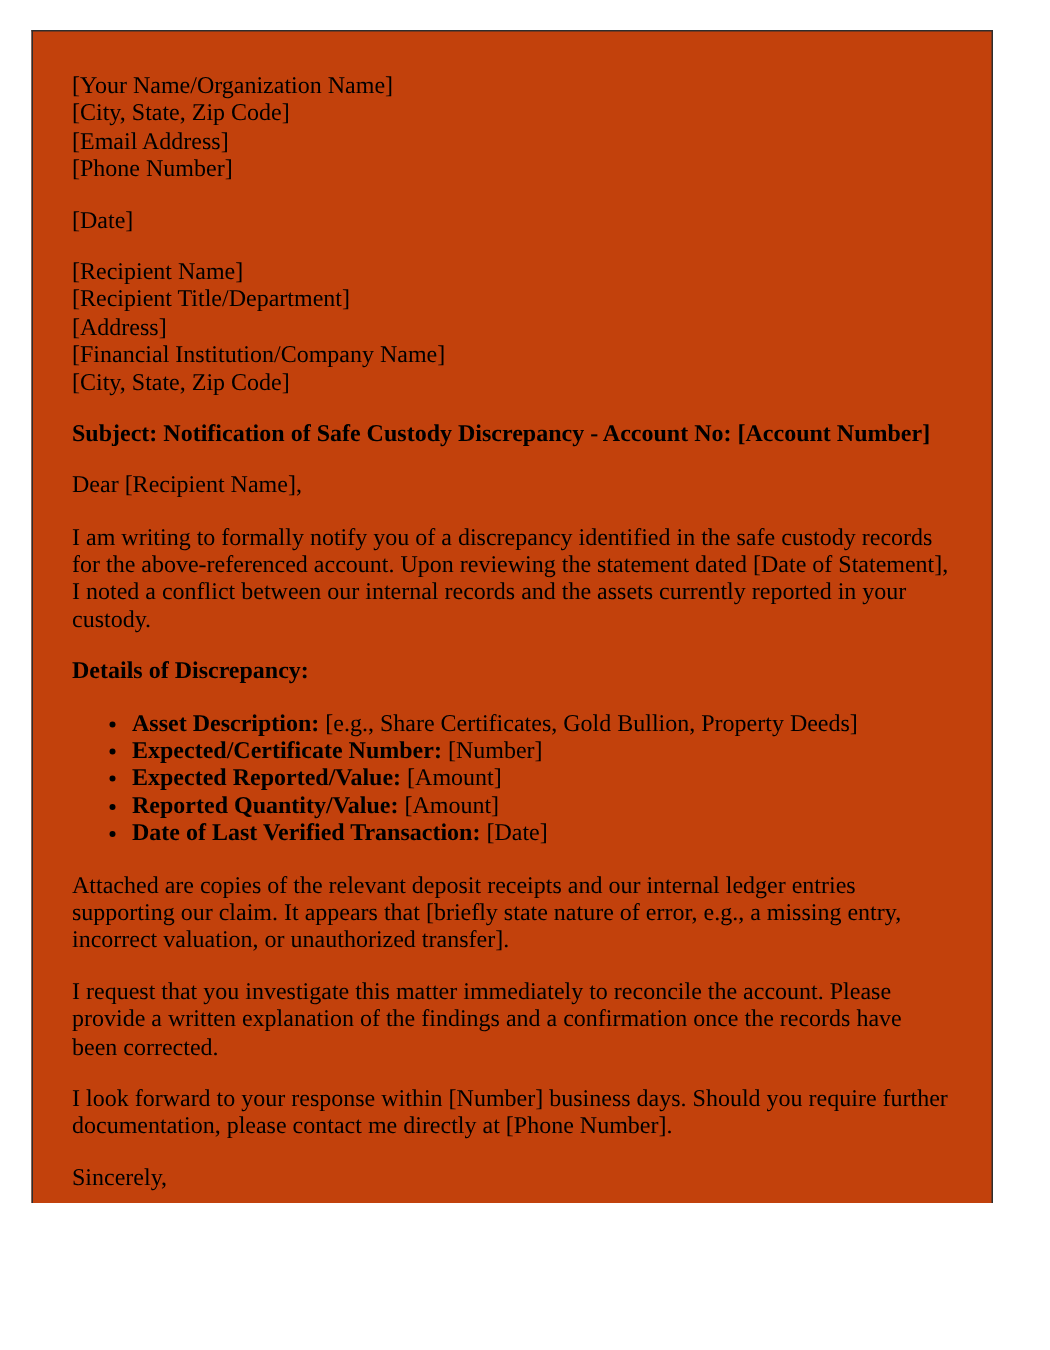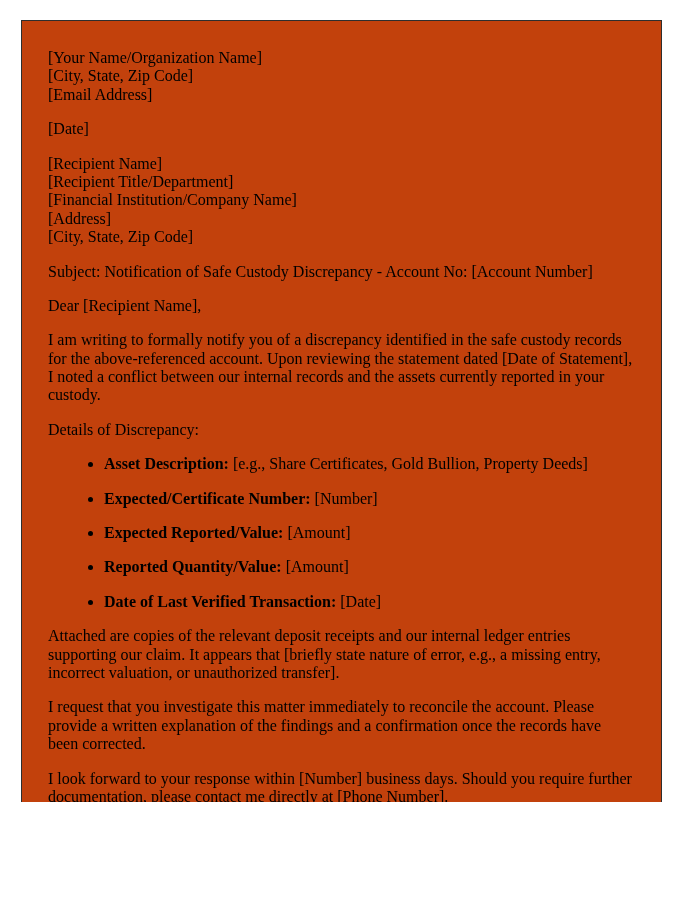--- a/index.html
+++ b/index.html
@@ -23,48 +23,49 @@
     padding: 12px 26px;
     font-family: "Liberation Serif", "DejaVu Serif", serif;
     font-size: 16px;
     line-height: 1.15;
     color: #000000;
     overflow: hidden;
   }
   .letter-frame p, .letter-frame .block {
     margin: 16px 0;
   }
-  .bold { font-weight: normal; }
+  .bold { font-weight: bold; }
   ul.discrepancy-list {
     margin: 16px 0;
     padding-left: 40px;
   }
   ul.discrepancy-list li {
-    margin: 16px;
+    margin: 0;
     padding: 0;
   }
 </style>
 </head>
 <body>
 
 <div class="letter-frame">
 
   <div class="block">
     <div>[Your Name/Organization Name]</div>
     <div>[City, State, Zip Code]</div>
     <div>[Email Address]</div>
+    <div>[Phone Number]</div>
   </div>
 
   <p>[Date]</p>
 
   <div class="block">
     <div>[Recipient Name]</div>
     <div>[Recipient Title/Department]</div>
+    <div>[Address]</div>
     <div>[Financial Institution/Company Name]</div>
-    <div>[Address]</div>
     <div>[City, State, Zip Code]</div>
   </div>
 
   <p class="bold">Subject: Notification of Safe Custody Discrepancy - Account No: [Account Number]</p>
 
   <p>Dear [Recipient Name],</p>
 
   <p>I am writing to formally notify you of a discrepancy identified in the safe custody records for the above-referenced account. Upon reviewing the statement dated [Date of Statement], I noted a conflict between our internal records and the assets currently reported in your custody.</p>
 
   <p class="bold">Details of Discrepancy:</p>

